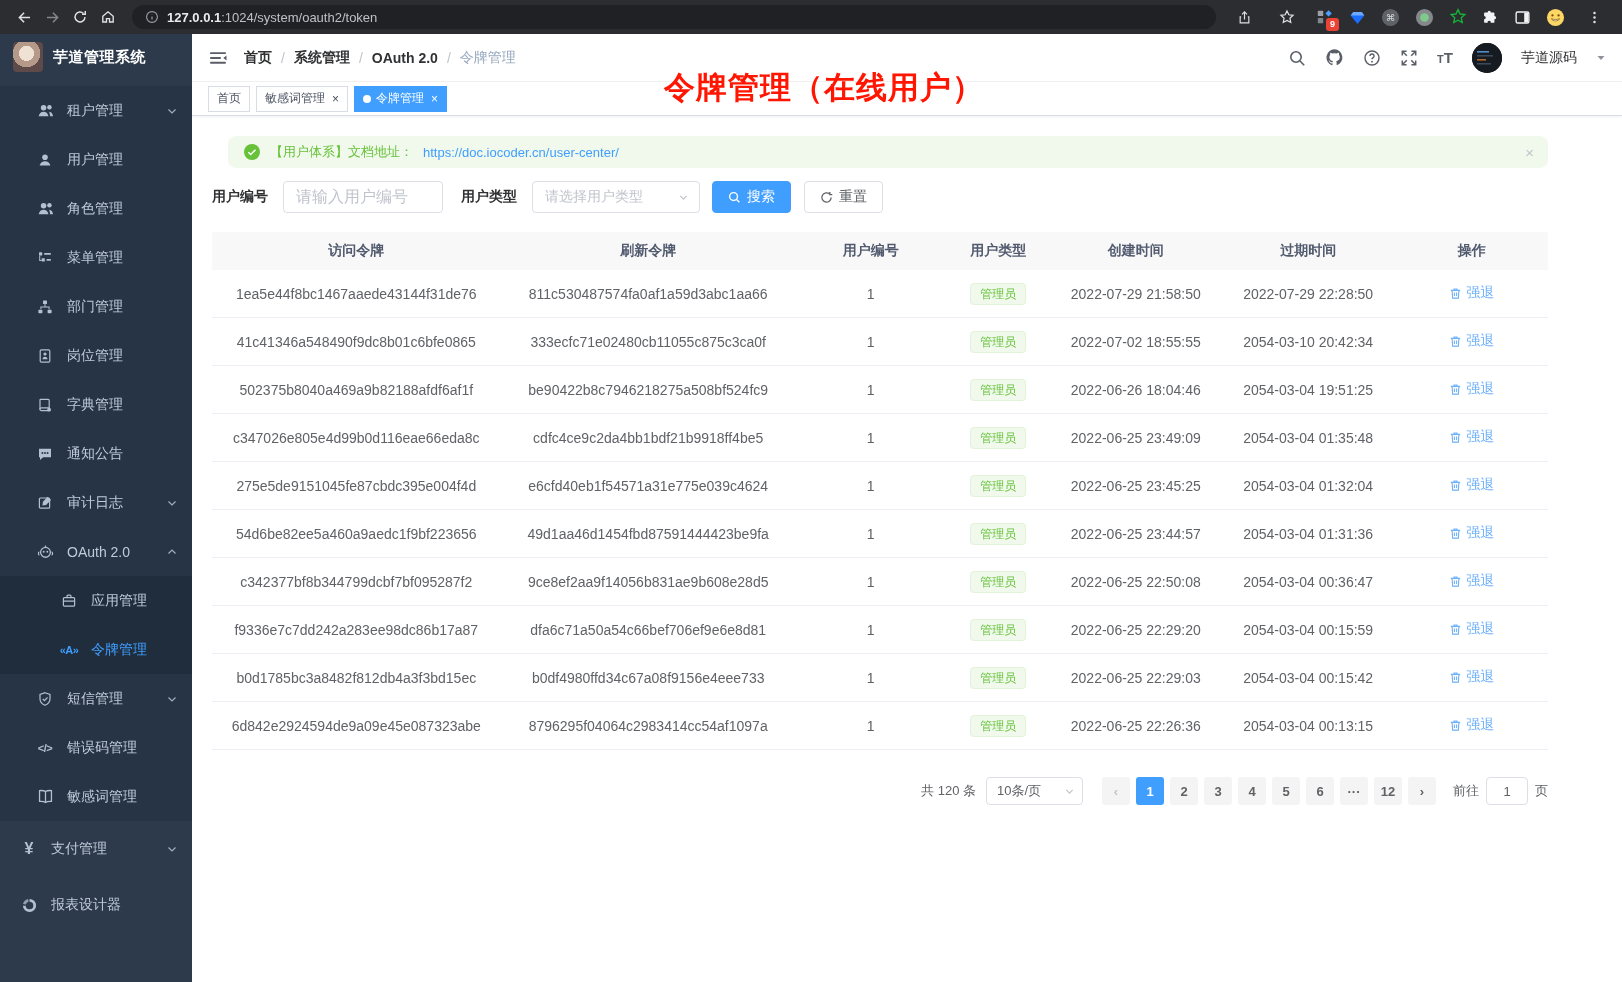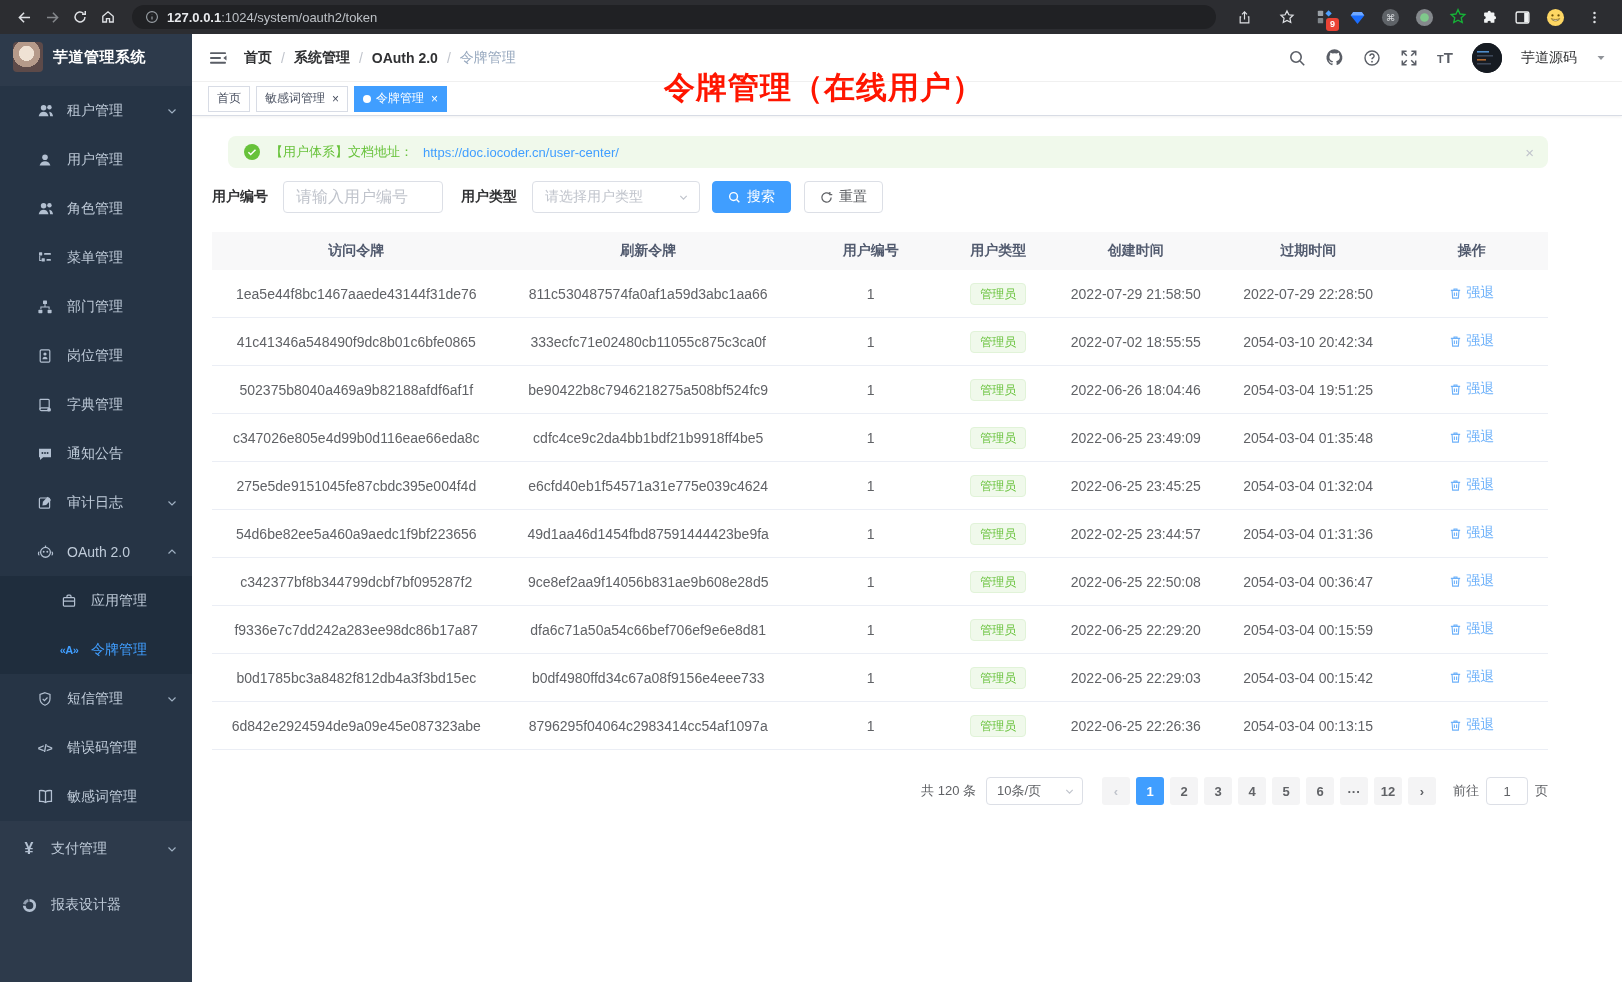--- a/index.html
+++ b/index.html
@@ -649,21 +649,21 @@
                       </svg>
                     </span>强退
       </span>
     </div>
   </div>
   <div class="t-row">
     <div>54d6be82ee5a460a9aedc1f9bf223656</div>
     <div>49d1aa46d1454fbd87591444423be9fa</div>
     <div>1</div>
     <div><span class="tag-success">管理员</span></div>
-    <div>2022-02-25 23:44:57</div>
+    <div>2022-06-25 23:44:57</div>
     <div>2054-03-04 01:31:36</div>
     <div>
       <span class="action-link">
         <span style="display:flex">
                       <svg width="13" height="13" viewBox="0 0 14 14" fill="none" stroke="currentColor" stroke-width="1.2">
                         <path d="M2 3.6h10M5.4 3.6V2.2h3.2v1.4M3.3 3.6l.6 8.4h6.2l.6-8.4M5.8 5.9v3.7M8.2 5.9v3.7"></path>
                       </svg>
                     </span>强退
       </span>
     </div>

